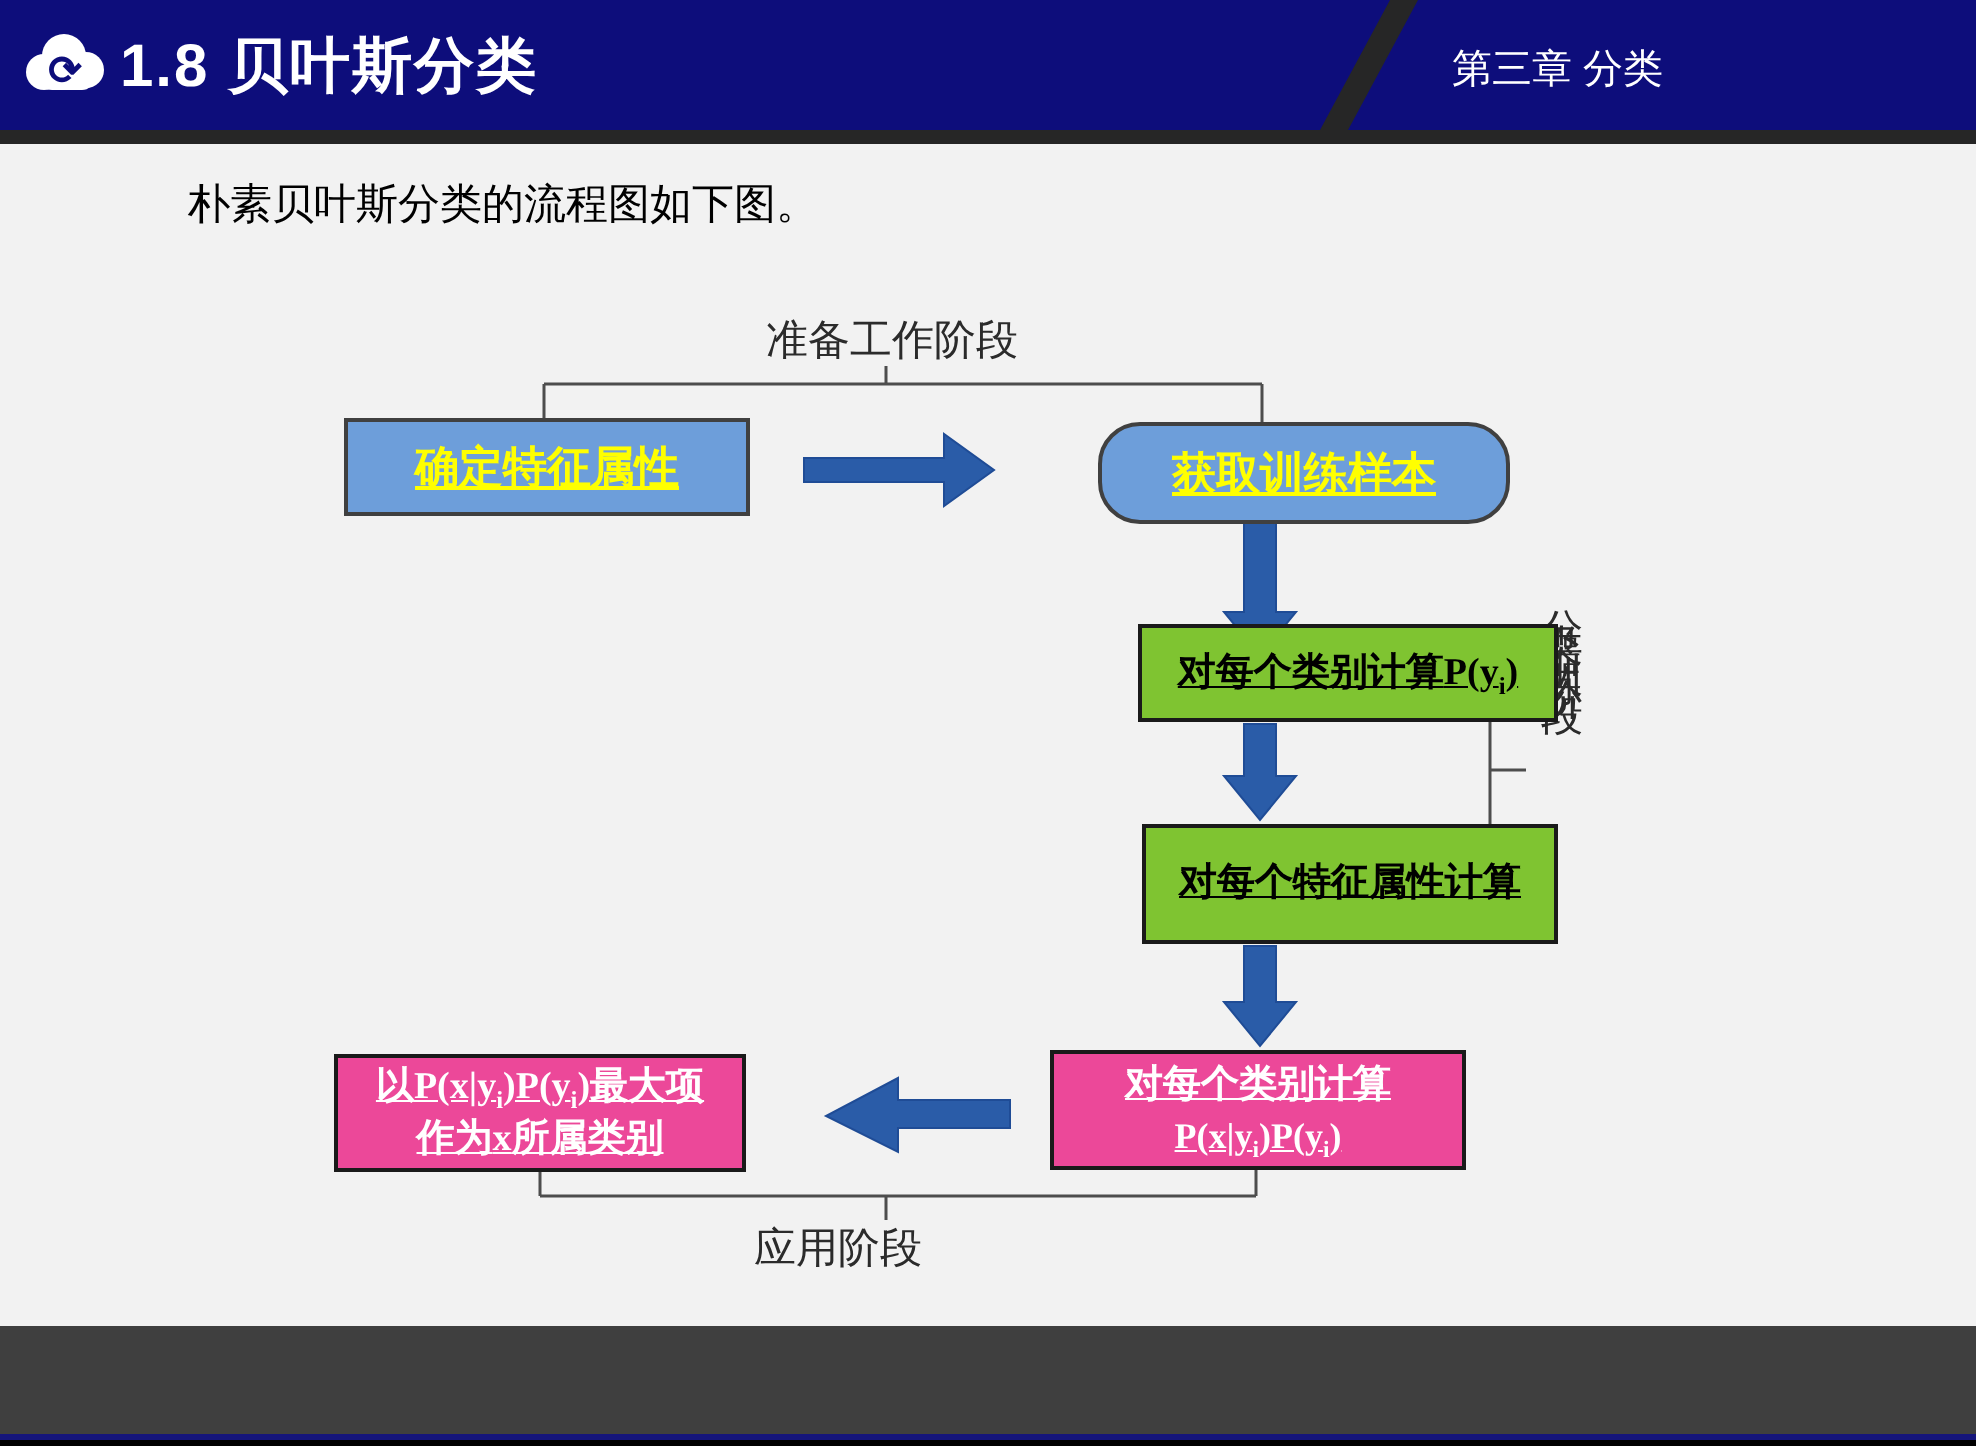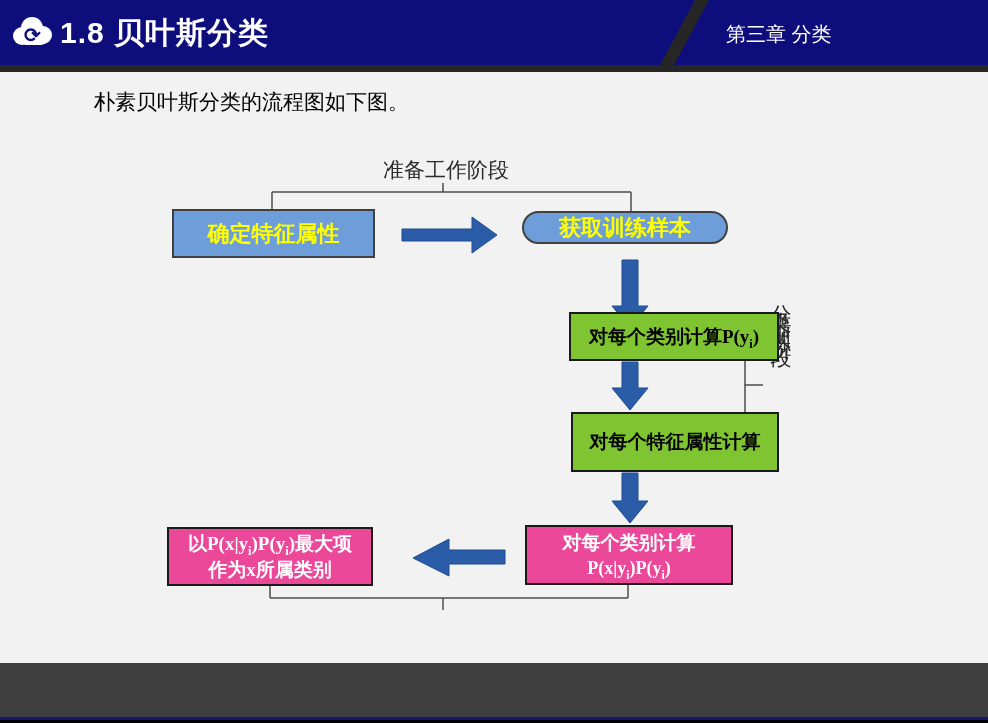--- a/index.html
+++ b/index.html
@@ -26,21 +26,21 @@
   }
   .stage-top{left:383px;top:84px;width:132px;}
   .stage-bottom{left:377px;top:538px;width:132px;}
   .stage-vertical{
     left:767px;top:216px;writing-mode:vertical-rl;text-orientation:upright;
     letter-spacing:7px;font-size:21px;
   }
   .flow-svg{position:absolute;top:0;left:0;}
   .box{
     position:absolute;display:flex;flex-direction:column;align-items:center;justify-content:center;
-    text-align:center;font-weight:bold;box-sizing:border-box;line-height:1.35;
+    text-align:center;font-weight:bold;box-sizing:border-box;line-height:1.35;text-decoration:underline;
   }
   .blue{background:#6D9EDA;border:2px solid #404040;color:#FFFF00;font-size:22px;}
   .green{background:#7FC431;border:2px solid #1a1a1a;color:#000;font-size:19px;margin-left:44px;}
   .orange{background:#ec4899;border:2px solid #1a1a1a;color:#fff;font-size:19px;}
   .formula{font-family:"Liberation Serif","DejaVu Serif",serif;font-weight:bold;}
   .box sub{font-size:0.65em;line-height:0;}
   
   .footer-gray{position:absolute;top:663px;left:0;width:988px;height:54px;background:#3F3F3F;}
   .footer-line{position:absolute;top:717px;left:0;width:988px;height:3px;background:#15157B;}
   .footer-black{position:absolute;top:720px;left:0;width:988px;height:3px;background:#000;}
@@ -100,26 +100,27 @@
         <polygon points="402,157 472,157 472,145 497,163 472,181 472,169 402,169"></polygon>
         <polygon points="622,188 638,188 638,234 648,234 630,256 612,234 622,234"></polygon>
         <polygon points="622,290 638,290 638,316 648,316 630,338 612,316 622,316"></polygon>
         <polygon points="622,401 638,401 638,429 648,429 630,451 612,429 622,429"></polygon>
         <polygon points="505,478 449,478 449,467 413,486 449,504 449,492 505,492"></polygon>
       </g>
     </svg>
 
     <div class="stage-label stage-top">准备工作阶段</div>
     <div class="stage-label stage-vertical">分类器训练阶段</div>
+    <div class="stage-label stage-bottom">应用阶段</div>
 
     <div class="box blue" style="left:172px;top:137px;width:203px;height:49px;">
       <span>确定特征属性</span>
     </div>
 
-    <div class="box blue" style="left:522px;top:139px;width:206px;height:33px;border-radius:21px;">
+    <div class="box blue" style="left:549px;top:139px;width:206px;height:51px;border-radius:21px;">
       <span>获取训练样本</span>
     </div>
 
     <div class="box green" style="left:525px;top:240px;width:210px;height:49px;">
       <span><span>对每个类别计算</span><span class="formula"><span>P(y</span><sub>i</sub><span>)</span></span></span>
     </div>
 
     <div class="box green" style="left:527px;top:340px;width:208px;height:60px;align-items:center;">
       <span>对每个特征属性计算</span>
     </div>

